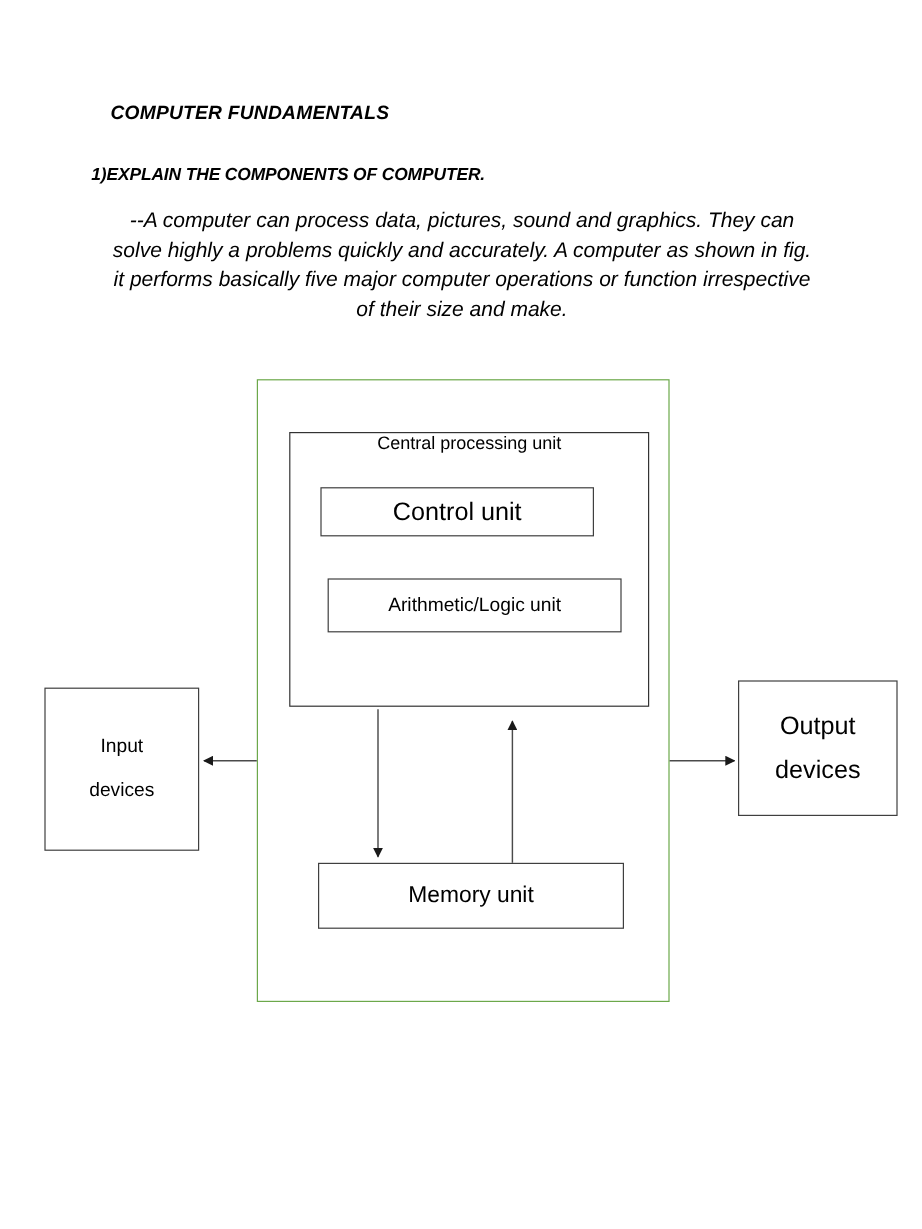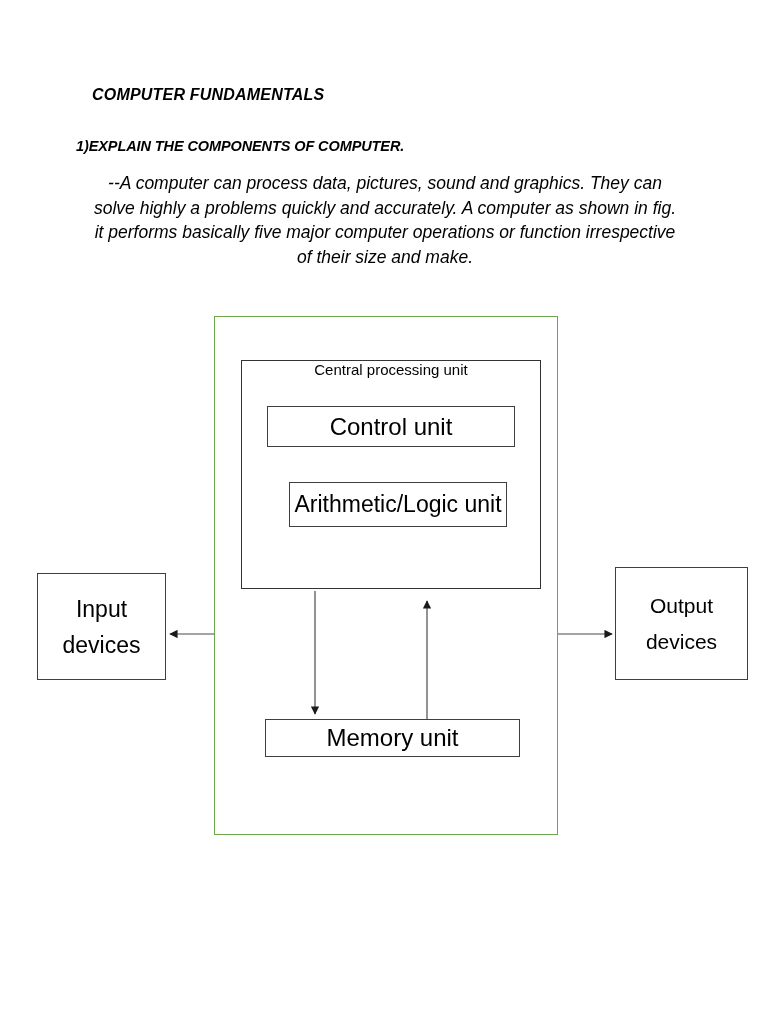--- a/index.html
+++ b/index.html
@@ -89,48 +89,47 @@
     border-color: #333333;
   }
   #cpu-label {
     font-size: 15px;
     line-height: 18px;
   }
 
   #control-unit-box {
     left: 267px;
     top: 406px;
-    width: 248px;
+    width: 228px;
     height: 41px;
-    font-size: 24px;
+    font-size: 21px;
   }
 
   #alu-box {
     left: 273px;
     top: 482px;
-    width: 218px;
+    width: 245px;
     height: 45px;
-    font-size: 23px;
-    margin-left: 16px;
+    font-size: 16px;
   }
 
   #memory-unit-box {
     left: 265px;
     top: 719px;
     width: 255px;
-    height: 38px;
-    font-size: 24px;
+    height: 55px;
+    font-size: 19px;
   }
 
   #input-devices-box {
     left: 37px;
     top: 573px;
     width: 129px;
-    height: 107px;
-    font-size: 23px;
+    height: 136px;
+    font-size: 16px;
     line-height: 36px;
   }
 
   #output-devices-box {
     left: 615px;
     top: 567px;
     width: 133px;
     height: 113px;
     font-size: 21px;
     line-height: 36px;

